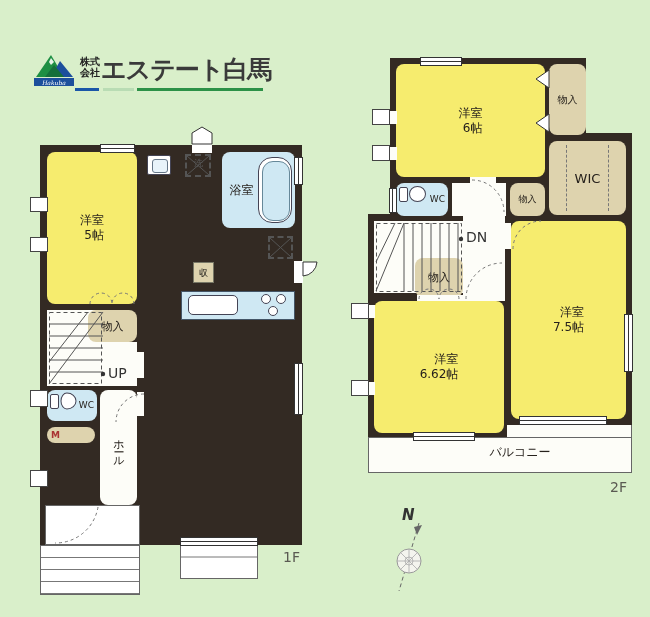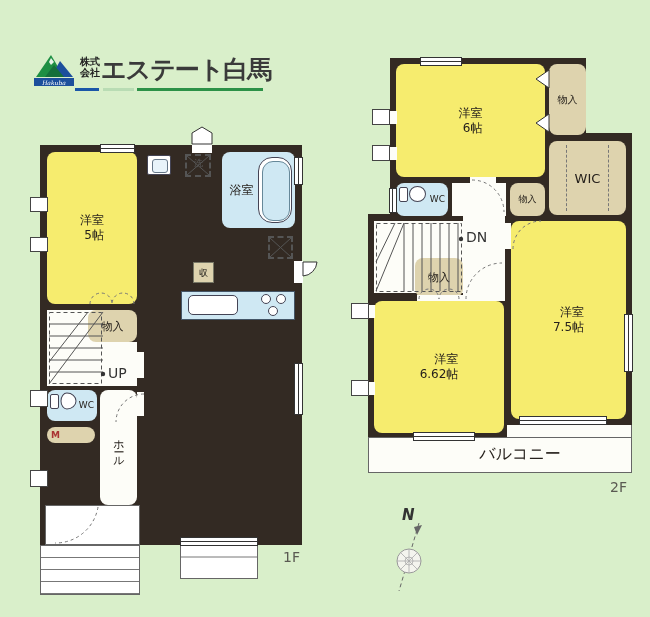--- a/index.html
+++ b/index.html
@@ -172,21 +172,21 @@
     <span>洋室
 7.5帖</span>
   </div>
 
   <div class="gap" style="left:470px;top:177px;width:26px;height:6px;"></div>
   <div class="gap" style="left:505px;top:223px;width:6px;height:26px;"></div>
   <div class="gap" style="left:417px;top:295px;width:46px;height:6px;"></div>
 
   <div class="abs" style="left:507px;top:425px;width:124px;height:13px;background:#fdfdf8;border-right:1px solid #666;"></div>
   <div class="thinbox" style="left:368px;top:437px;width:264px;height:36px;background:#fdfdf8;"></div>
-  <div class="label" style="left:430px;top:444px;width:180px;text-align:center;font-size:16px;">バルコニー</div>
+  <div class="label" style="left:430px;top:444px;width:180px;text-align:center;font-size:12px;">バルコニー</div>
 
   <div class="floorlabel" style="left:610px;top:479px;">2F</div>
 
   <div class="win-h" style="left:420px;top:57px;width:42px;height:9px;"></div>
   <div class="gap" style="left:389px;top:111px;width:8px;height:13px;"></div>
   <div class="flap" style="left:372px;top:109px;width:18px;height:16px;"></div>
   <div class="gap" style="left:389px;top:147px;width:8px;height:13px;"></div>
   <div class="flap" style="left:372px;top:145px;width:18px;height:16px;"></div>
   <div class="win-v" style="left:389px;top:188px;width:8px;height:25px;"></div>
   <div class="gap" style="left:367px;top:305px;width:8px;height:13px;"></div>

